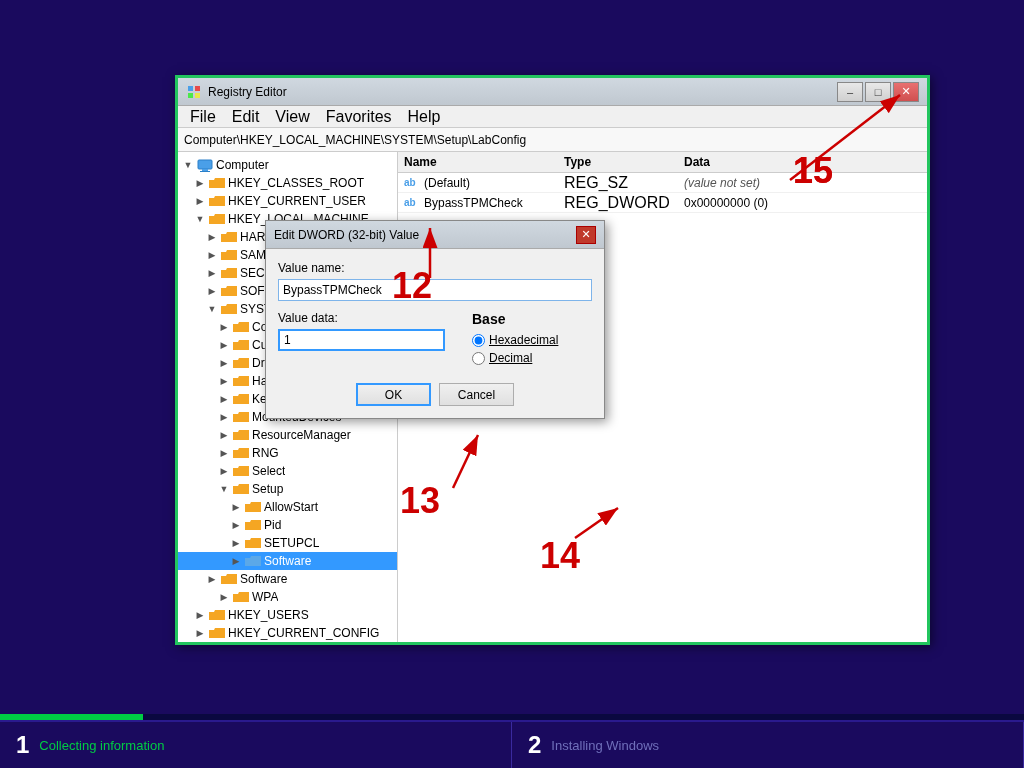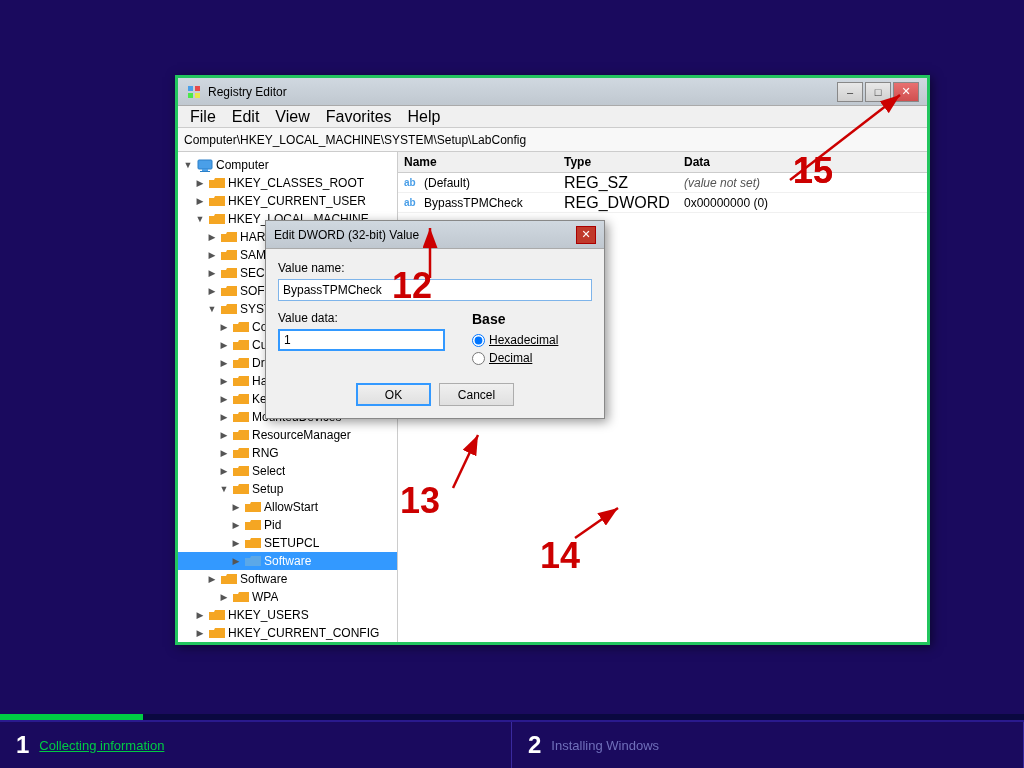--- a/index.html
+++ b/index.html
@@ -367,21 +367,20 @@
       font-weight: bold;
       color: #fff;
     }
 
     .step-text {
       font-size: 13px;
     }
 
     .step-text.active {
       color: #00cc44;
-      text-decoration: underline;
     }
 
     .step-text.inactive {
       color: #7070bb;
     }
 
     .progress-bar-container {
       position: absolute;
       bottom: 48px;
       left: 0;

